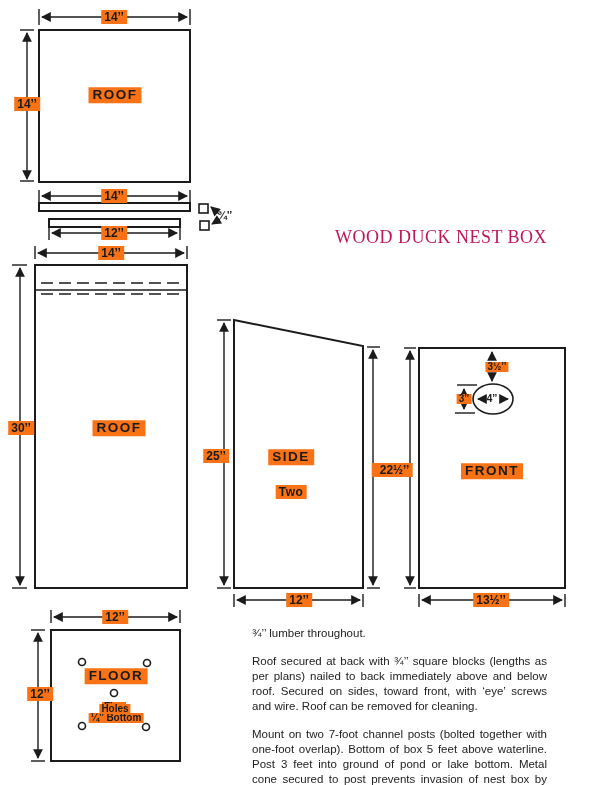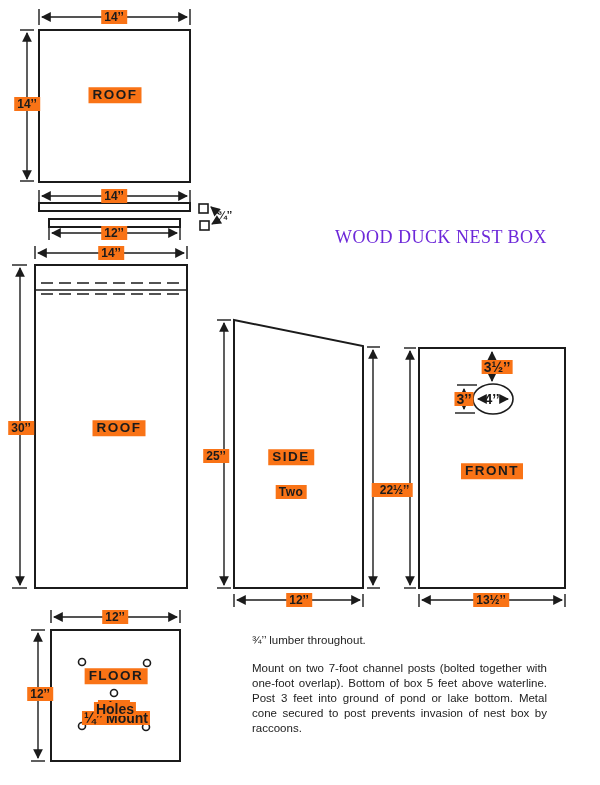--- a/index.html
+++ b/index.html
@@ -7,26 +7,26 @@
         font-family:"Liberation Sans",sans-serif;color:#1b1b1b;}
   svg{position:absolute;left:0;top:0;}
   svg .outline{fill:#ffffff;stroke:#1b1b1b;stroke-width:2;}
   svg .thin{fill:#ffffff;stroke:#1b1b1b;stroke-width:1.6;}
   svg line{stroke:#1b1b1b;stroke-width:1.4;}
   svg .dash{stroke-dasharray:12 6;fill:none;}
   .lbl{position:absolute;transform:translate(-50%,-50%);background:#f97316;
        font-weight:bold;font-size:12px;line-height:1;padding:1px 3px;white-space:nowrap;}
   .part{font-size:13.5px;letter-spacing:1.5px;padding:1px 4px;}
   .small{font-size:10.5px;padding:0 1px;}
-  .mid{font-size:14px;padding:0 2px;}
+  .mid{font-size:10px;padding:0 2px;}
   .title{position:absolute;transform:translate(-50%,-50%);white-space:nowrap;
-         font-family:"Liberation Serif",serif;font-size:18px;letter-spacing:0.5px;color:#6d28d9;}
+         font-family:"Liberation Serif",serif;font-size:18px;letter-spacing:0.5px;color:#be185d;}
   .notes{position:absolute;left:252px;top:626px;width:295px;
          font-size:11.5px;line-height:15px;color:#222;}
-  .notes p{margin:7px 0 13px 0;text-align:justify;}
+  .notes p{margin:0 0 13px 0;text-align:justify;}
   .notes p.first{text-align:left;}
 </style>
 </head>
 <body>
 
 <div id="page">
 
   <svg width="600" height="785" viewBox="0 0 600 785">
     <defs>
       <marker id="arr" viewBox="0 0 10 10" refX="9" refY="5" markerWidth="9" markerHeight="7" orient="auto-start-reverse">
@@ -131,33 +131,34 @@
   <span class="lbl small" style="left:225px;top:215px;background:transparent;">¾’’</span>
 
   <span class="lbl" style="left:111px;top:253px;">14’’</span>
   <span class="lbl" style="left:21px;top:428px;">30’’</span>
   <span class="lbl part" style="left:119px;top:428px;">ROOF</span>
 
   <span class="lbl" style="left:216px;top:456px;">25’’</span>
   <span class="lbl part" style="left:291px;top:457px;text-align:right;">SIDE</span>
   <span class="lbl" style="left:291px;top:492px;letter-spacing:0.5px;">Two</span>
   <span class="lbl" style="left:299px;top:600px;">12’’</span>
-  <span class="lbl" style="left:392px;top:490px;padding-left:8px;">22½’’</span>
+  <span class="lbl" style="left:392px;top:470px;padding-left:8px;">22½’’</span>
 
   <span class="lbl part" style="left:492px;top:471px;">FRONT</span>
   <span class="lbl" style="left:491px;top:600px;">13½’’</span>
   <span class="lbl mid" style="left:497px;top:367px;">3½’’</span>
   <span class="lbl mid" style="left:464px;top:399px;">3’’</span>
   <span class="lbl mid" style="left:492px;top:399px;background:transparent;">4’’</span>
 
   <span class="lbl" style="left:115px;top:617px;">12’’</span>
   <span class="lbl" style="left:40px;top:694px;">12’’</span>
   <span class="lbl part" style="left:116px;top:676px;">FLOOR</span>
   <span class="lbl mid" style="left:114px;top:707px;">Five</span>
-  <span class="lbl mid" style="left:116px;top:718px;">¼’’ Mount</span>
+  <span class="lbl mid" style="left:116px;top:718px;">¼’’ Bottom</span>
   <span class="lbl mid" style="left:115px;top:709px;">Holes</span>
 
   <div class="notes">
     <p class="first">¾’’ lumber throughout.</p>
+    <p>Roof secured at back with ¾’’ square blocks (lengths as per plans) nailed to back immediately above and below roof. Secured on sides, toward front, with ‘eye’ screws and wire. Roof can be removed for cleaning.</p>
     <p>Mount on two 7-foot channel posts (bolted together with one-foot overlap). Bottom of box 5 feet above waterline. Post 3 feet into ground of pond or lake bottom. Metal cone secured to post prevents invasion of nest box by raccoons.</p>
   </div>
 
 </div>
 
 </body></html>

